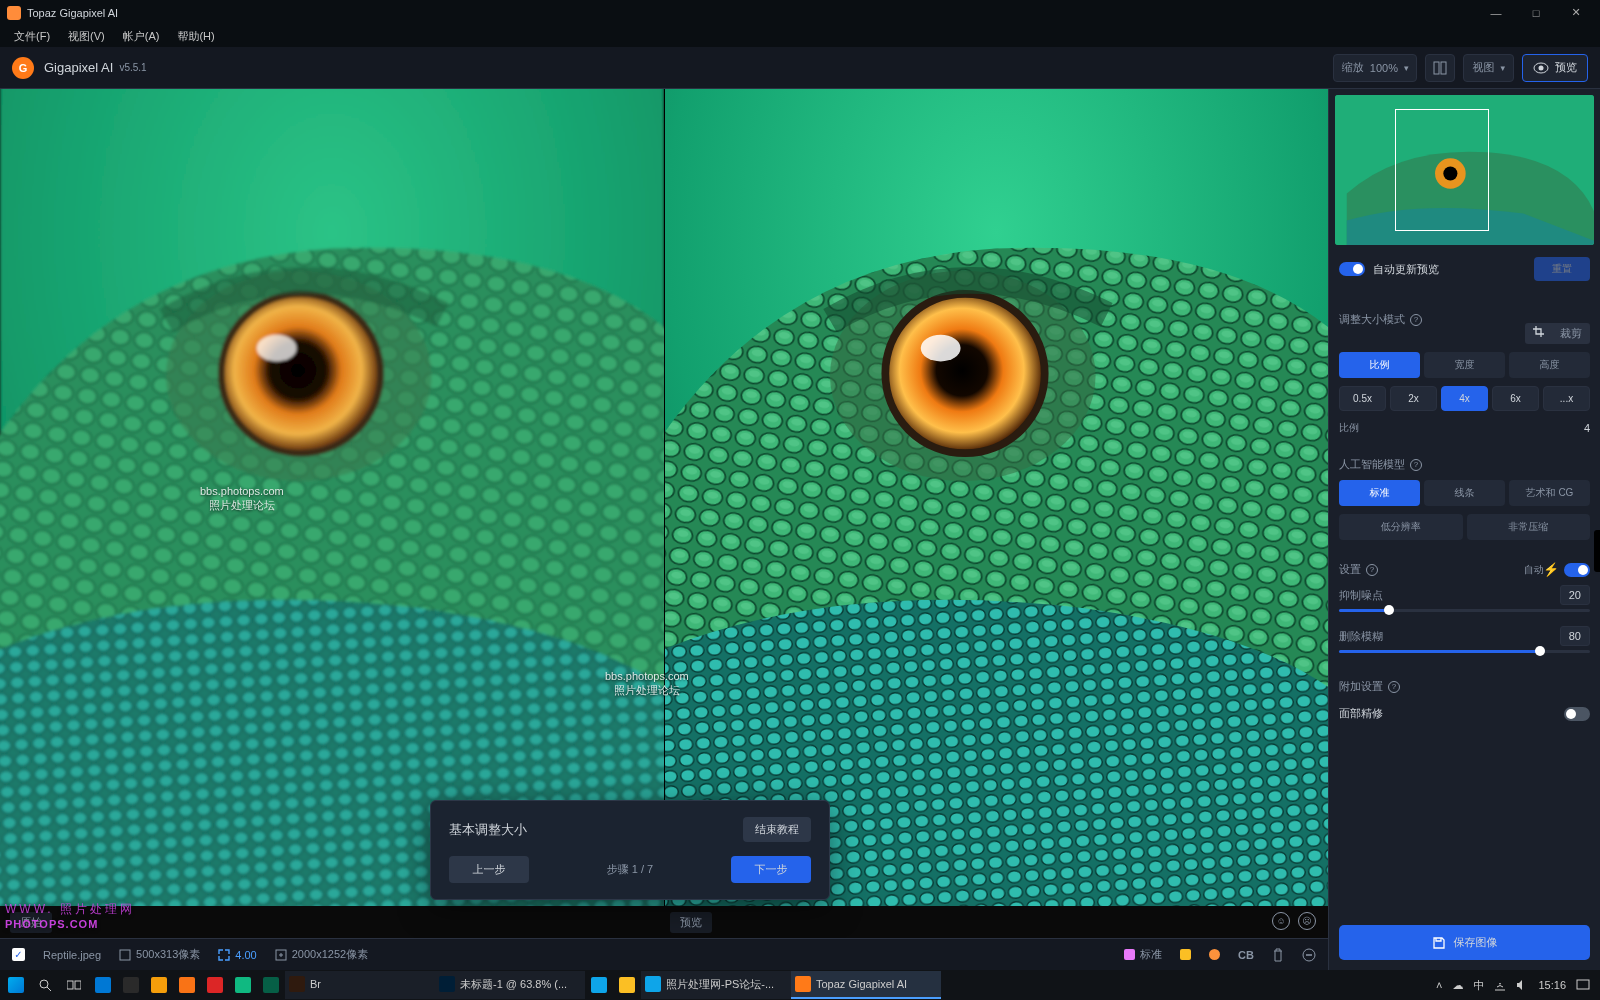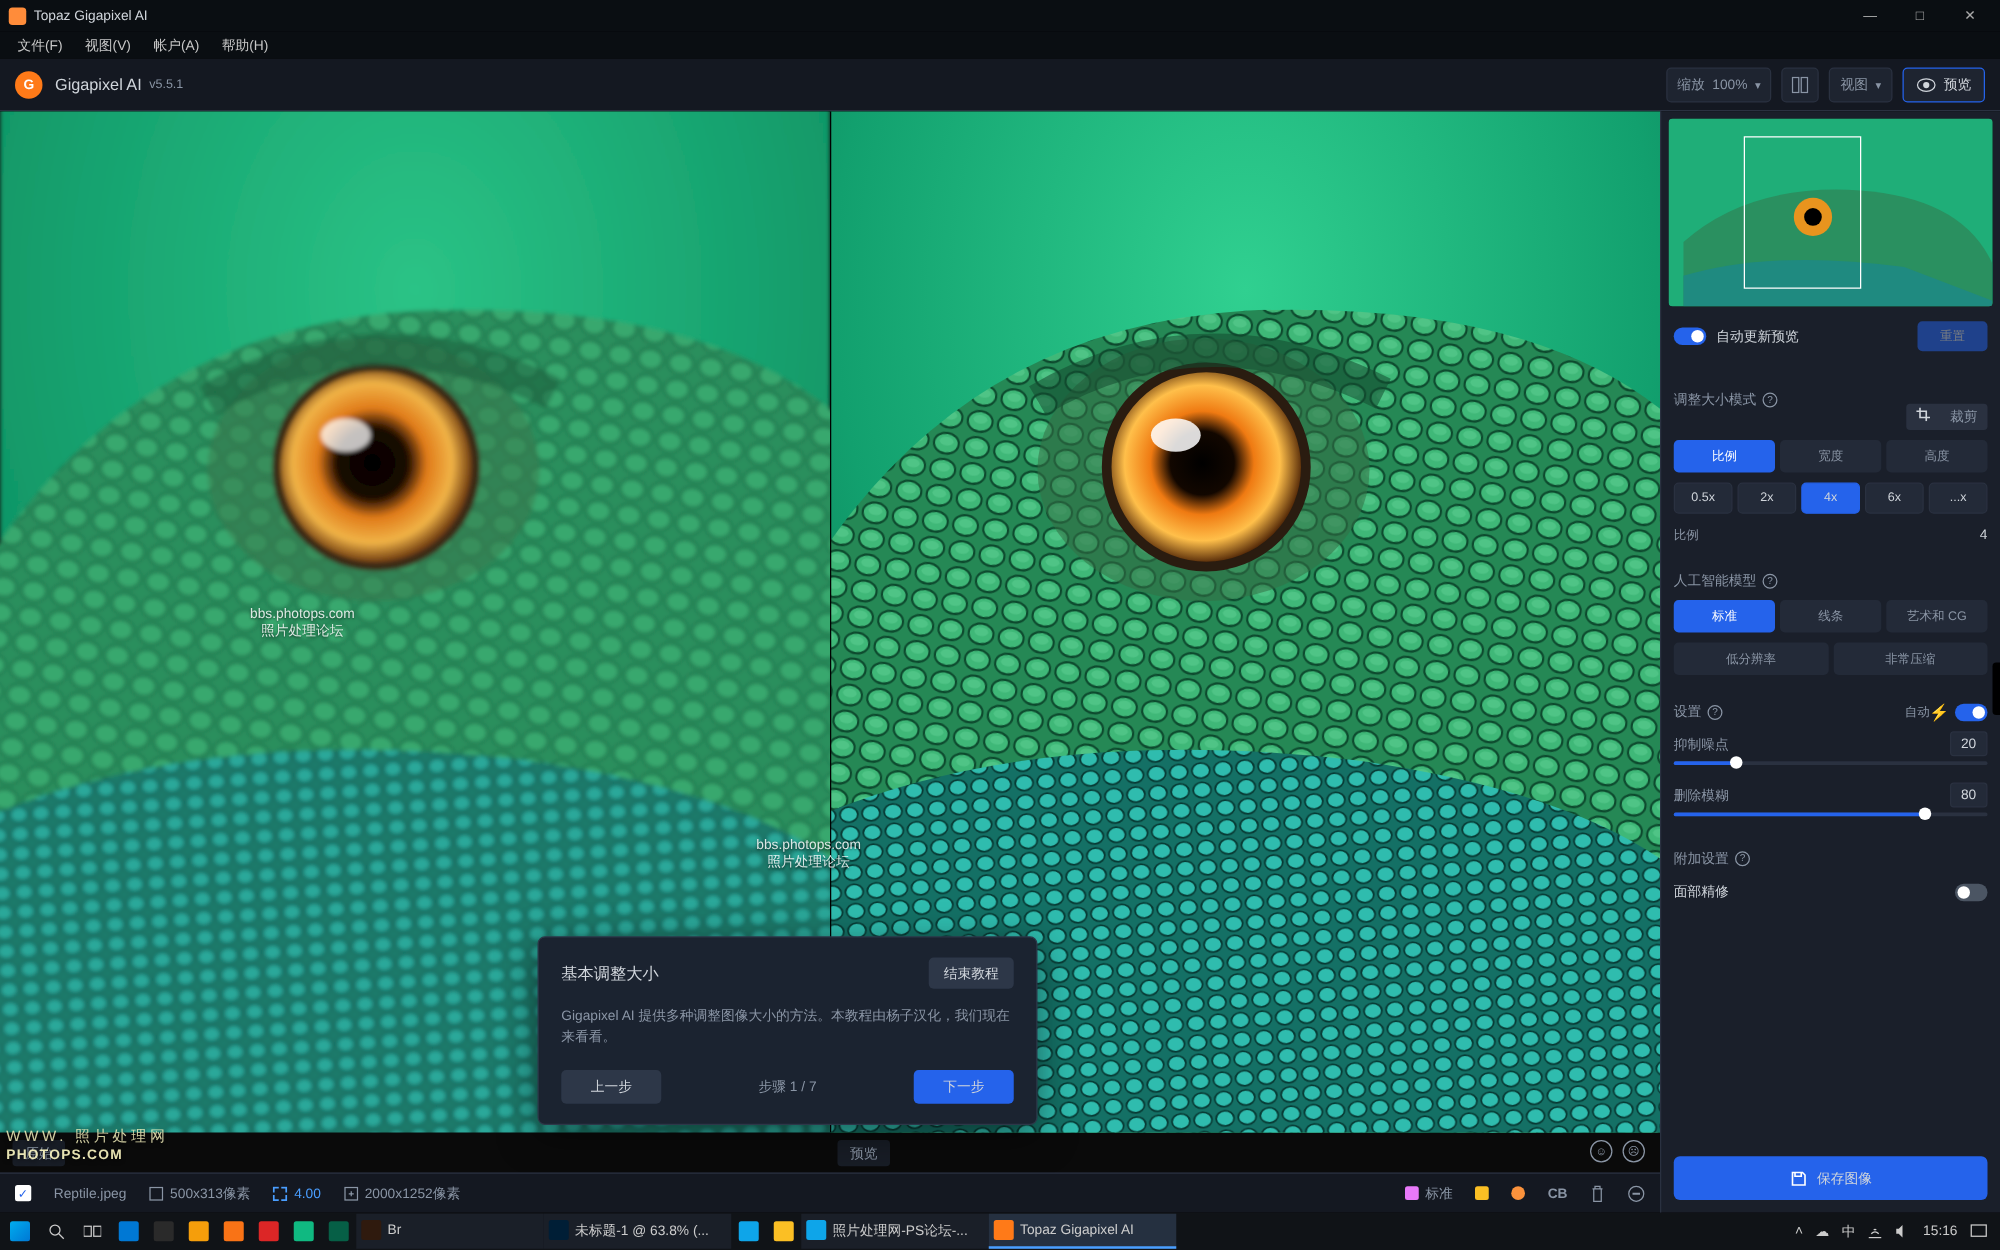--- a/index.html
+++ b/index.html
@@ -49,21 +49,21 @@
   .half{position:absolute;top:0;bottom:32px;}
   .half.left{left:0;right:50%;}
   .half.right{left:50%;right:0;}
   .lizard-bg{width:100%;height:100%;}
   
   .divider-line{position:absolute;top:0;bottom:32px;left:50%;width:1px;background:#000;}
   
   .watermark{position:absolute;color:rgba(255,255,255,0.85);font-size:13px;text-align:center;text-shadow:0 1px 2px rgba(0,0,0,.6);line-height:1.3;}
   .watermark.wm1{left:200px;top:395px;}
   .watermark.wm2{left:605px;top:580px;}
-  .big-wm{position:absolute;left:5px;bottom:8px;color:#fef9c3;font-size:28px;font-weight:bold;letter-spacing:1px;text-shadow:0 2px 4px rgba(0,0,0,.6);opacity:.9;pointer-events:none;}
+  .big-wm{position:absolute;left:5px;bottom:8px;color:#d946ef;font-size:28px;font-weight:bold;letter-spacing:1px;text-shadow:0 2px 4px rgba(0,0,0,.6);opacity:.9;pointer-events:none;}
   .big-wm .sm{font-size:12px;font-weight:normal;letter-spacing:3px;opacity:.9;}
   
   .label-chip{position:absolute;bottom:5px;background:rgba(30,36,48,.75);padding:3px 10px;border-radius:3px;font-size:11px;color:var(--text-dim);}
   .label-chip.l{left:10px;}
   .label-chip.r{left:50%;transform:translateX(6px);}
   
   .face-icons{position:absolute;right:12px;bottom:8px;display:flex;gap:8px;color:var(--text-dim);}
   .face-icons span{width:18px;height:18px;border:1.5px solid var(--text-dim);border-radius:50%;display:flex;align-items:center;justify-content:center;font-size:9px;}
   
   
@@ -289,21 +289,20 @@
       <div class="big-wm">
         <div class="sm">WWW.   照片处理网</div>
         <div>PHOTOPS.COM</div>
       </div>
 
       <div class="popup">
         <div class="popup-head">
           <div class="popup-title">基本调整大小</div>
           <div class="popup-btn">结束教程</div>
         </div>
-        <div class="popup-body">Gigapixel AI 提供多种调整图像大小的方法。本教程由杨子汉化，我们现在来看看。</div>
         <div class="popup-foot">
           <div class="popup-nav">上一步</div>
           <div class="popup-step">步骤 1 / 7</div>
           <div class="popup-nav primary">下一步</div>
         </div>
       </div>
     </div>
 
     <div class="statusbar">
       <div class="chk">✓</div>

